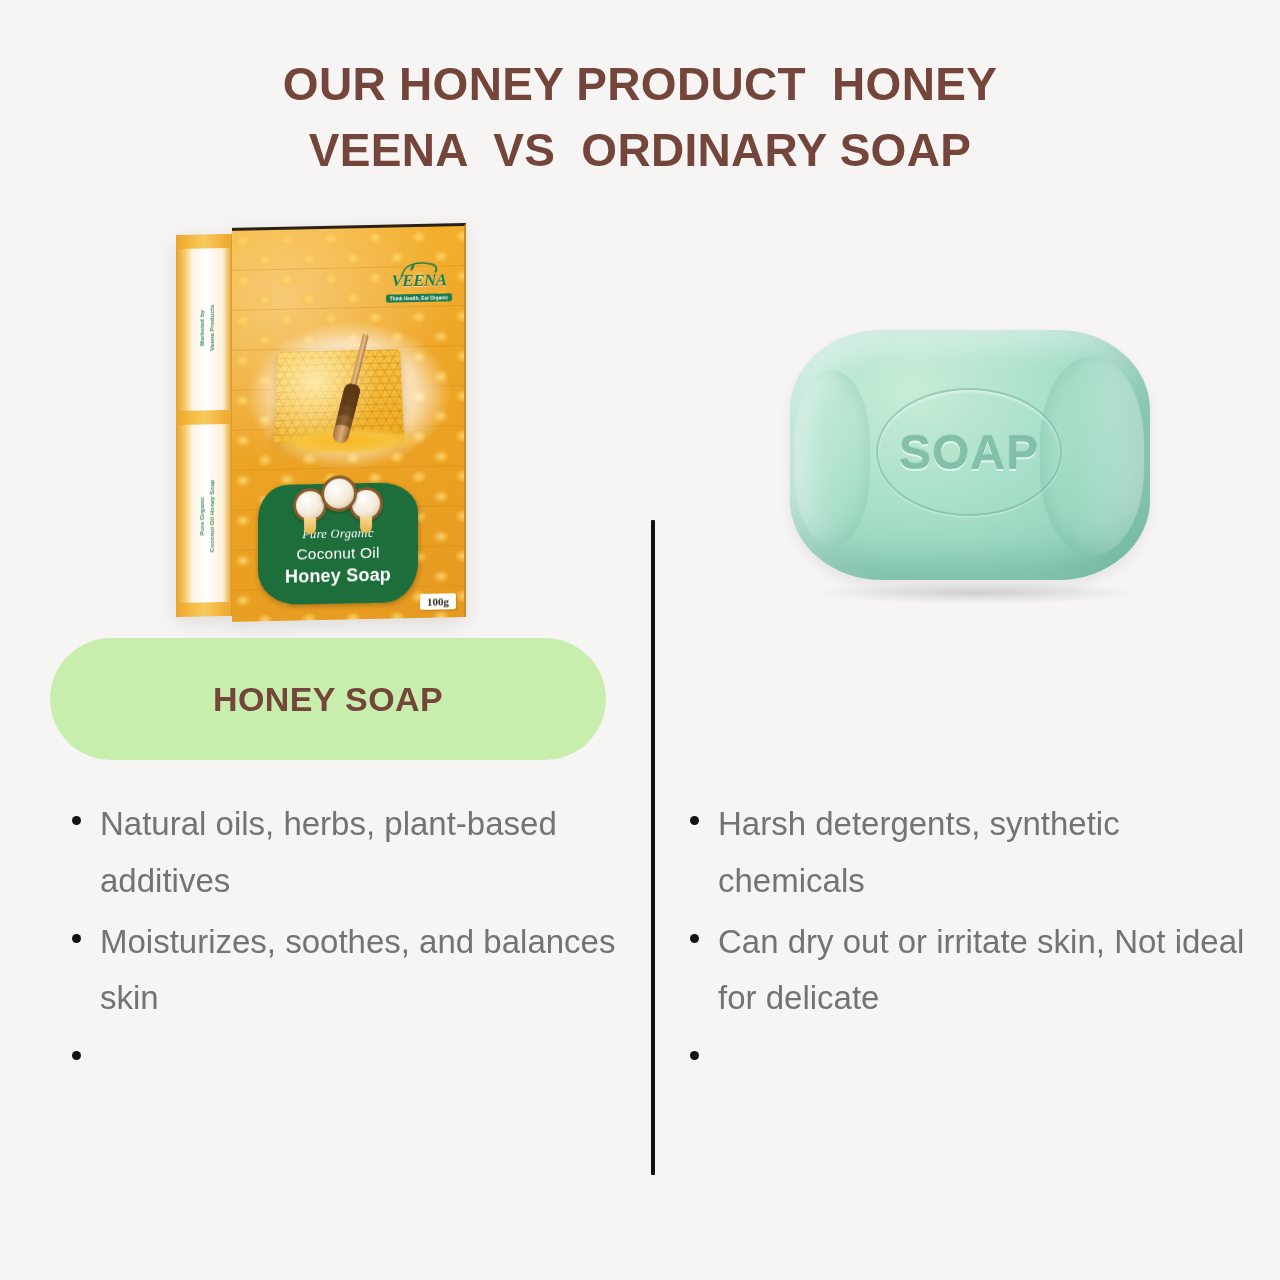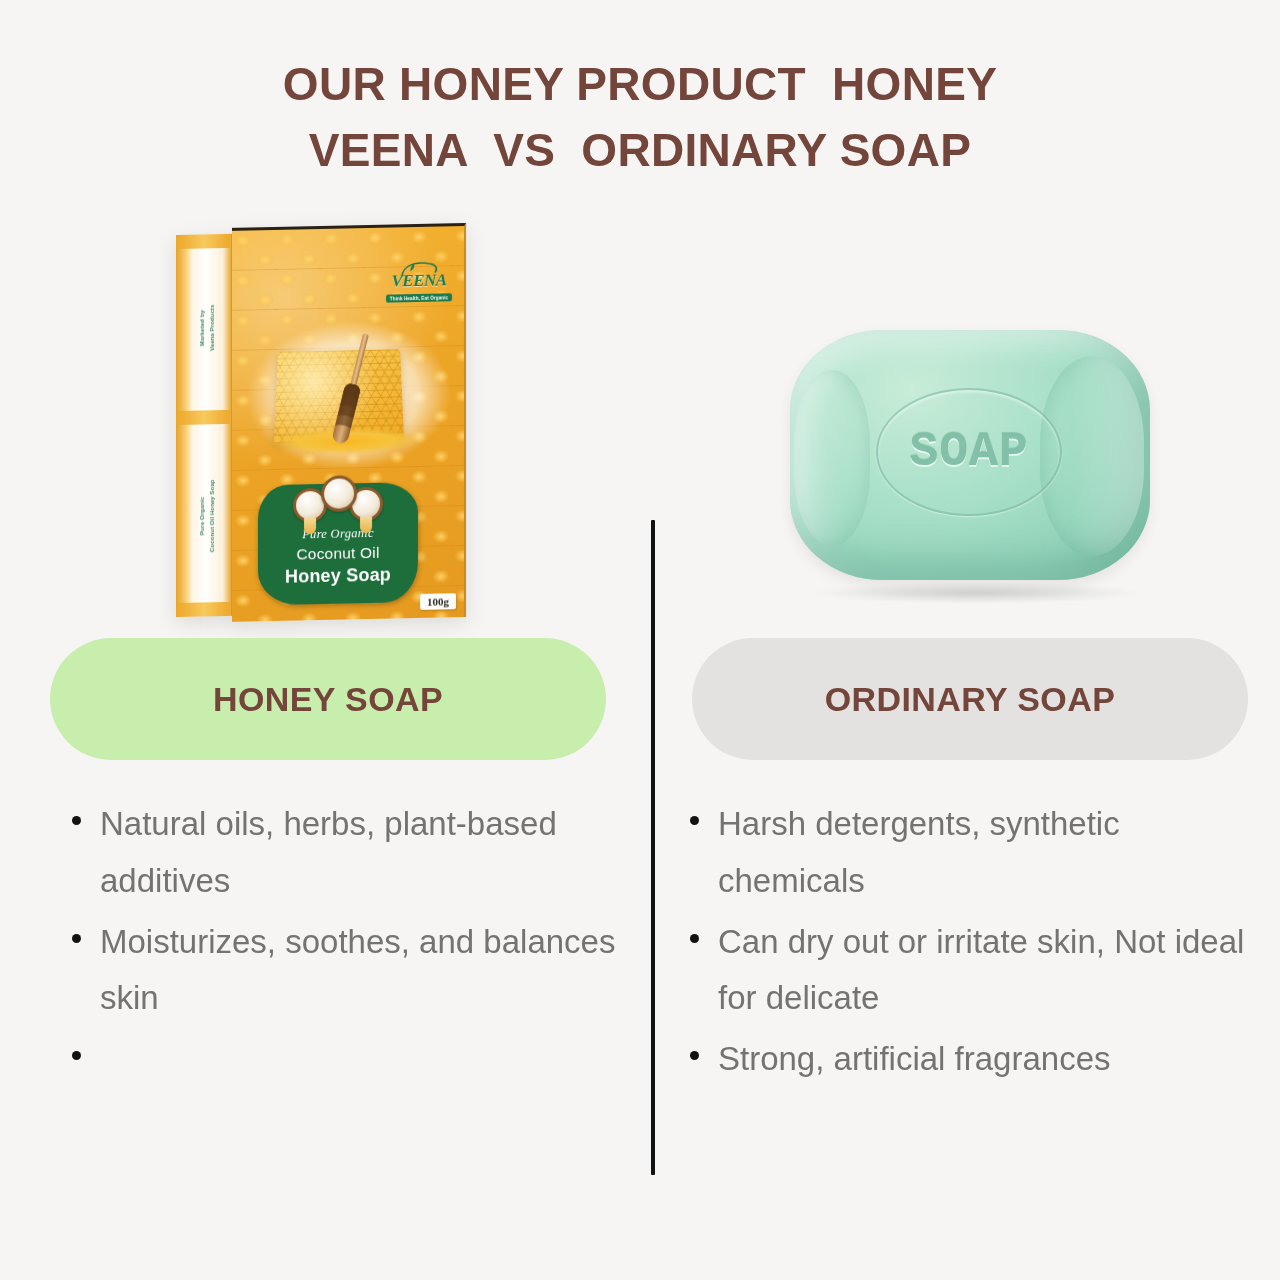--- a/index.html
+++ b/index.html
@@ -216,21 +216,20 @@
   }
   .soap-bar {
     position: absolute; left: 0; top: 0; width: 360px; height: 250px;
     border-radius: 92px / 80px;
     background:
       radial-gradient(ellipse at 34% 24%, #c8ecd8 0%, #a9e0c9 42%, #93d4bb 75%, #7fc6ad 100%);
     box-shadow:
       inset -14px -18px 34px rgba(90,160,135,0.45),
       inset 12px 14px 30px rgba(255,255,255,0.55),
       0 6px 14px rgba(0,0,0,0.07);
-    font-family: Liberation Mono, monospace;
   }
   .soap-ridge {
     position: absolute; right: 6px; top: 26px; width: 104px; height: 200px;
     border-radius: 60px / 100px;
     background: linear-gradient(270deg, rgba(255,255,255,0.35), rgba(255,255,255,0) 70%);
     box-shadow: inset 6px 0 16px rgba(110,180,155,0.35);
   }
   .soap-ridge-l {
     position: absolute; left: 4px; top: 40px; width: 76px; height: 176px;
     border-radius: 46px / 88px;
@@ -352,23 +351,20 @@
       <div class="soap-ridge"></div>
       <div class="soap-oval">
         <div class="soap-text">SOAP</div>
       </div>
     </div>
   </div>
 
   <div class="pill left">
     <span>HONEY SOAP</span>
   </div>
-  <div class="pill right">
-    <span>ORDINARY SOAP</span>
-  </div>
 
   <div class="col left">
     <ul>
       <li>
         <span class="dot"></span>
         <span>Natural oils, herbs, plant-based additives</span>
       </li>
       <li>
         <span class="dot"></span>
         <span>Moisturizes, soothes, and balances skin</span>
@@ -384,18 +380,17 @@
       <li>
         <span class="dot"></span>
         <span>Harsh detergents, synthetic chemicals</span>
       </li>
       <li>
         <span class="dot"></span>
         <span>Can dry out or irritate skin, Not ideal for delicate</span>
       </li>
       <li>
         <span class="dot"></span>
-        <span>Strong, artificial fragrances</span>
       </li>
     </ul>
   </div>
 
 </div>
 
 </body></html>

